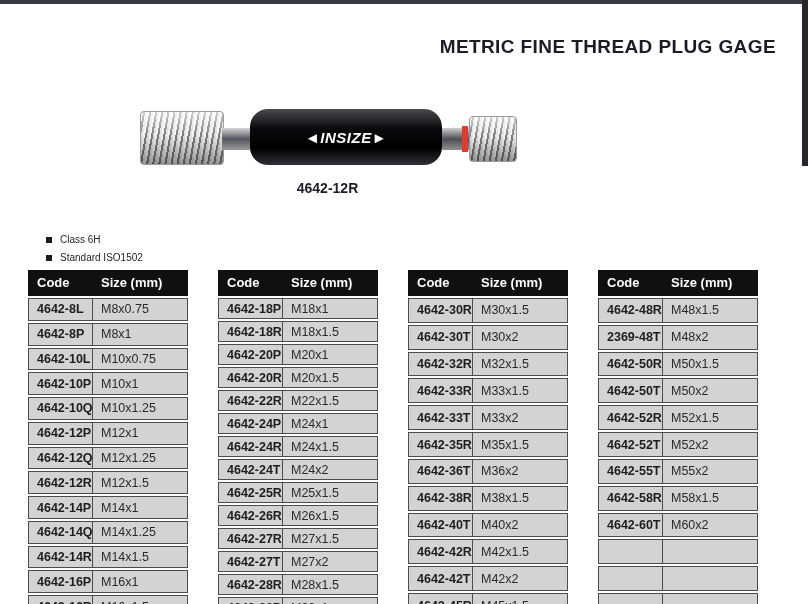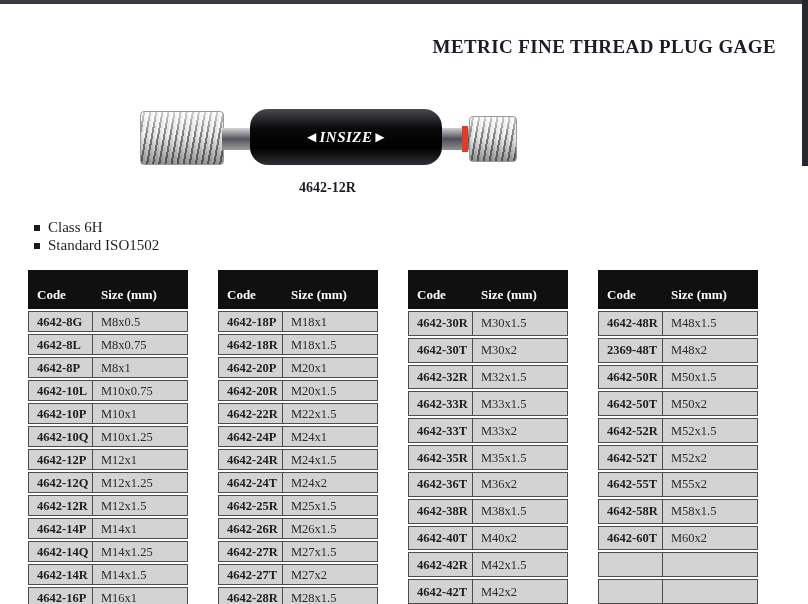--- a/index.html
+++ b/index.html
@@ -1,20 +1,20 @@
 <!DOCTYPE html>
 <html><head>
 <meta charset="utf-8">
 <style>
   html,body{margin:0;padding:0;background:#ffffff;}
   .page{
     position:relative;
     width:808px;height:604px;
     background:#ffffff;
-    font-family:Liberation Serif, serif;
+    font-family:Liberation Sans, sans-serif;
     overflow:hidden;
   }
   .top-bar{
     position:absolute;top:0;left:0;width:100%;height:4px;
     background:#3a3a42;
   }
   .right-bar{
     position:absolute;top:0;right:0;width:6px;height:166px;
     background:#26262c;
   }
@@ -61,38 +61,38 @@
       linear-gradient(180deg, rgba(255,255,255,.65), rgba(150,150,150,.12) 45%, rgba(30,30,30,.45)),
       repeating-linear-gradient(100deg,#fdfdfd 0 2px,#777 2px 4px,#e9e9e9 4px 6px);
     border:1px solid #9a9a9a;
   }
   .caption{
     position:absolute;left:140px;top:180px;width:375px;
     text-align:center;font-size:14px;font-weight:bold;color:#1c1c26;
   }
   
   .specs{
-    position:absolute;left:30px;top:216px;list-style:none;margin:4px;padding:0;
-    font-size:15px;color:#1f1f1f;
+    position:absolute;left:30px;top:216px;list-style:none;margin:16px;padding:0;
+    font-size:10px;color:#1f1f1f;
   }
   .specs li{display:flex;align-items:center;margin-bottom:3px;height:15px;}
   .specs .sq{
     display:inline-block;width:6px;height:6px;background:#1a1a1a;margin-right:8px;flex:0 0 auto;
   }
   
   .tables{
     position:absolute;left:28px;top:268px;display:flex;gap:30px;
   }
   table.gage-table{
     border-collapse:separate;border-spacing:0 2px;width:160px;
     font-size:12.5px;color:#1d1d1d;table-layout:fixed;
   }
   table.gage-table th{
     background:#101010;color:#ffffff;text-align:left;
-    font-size:13px;font-weight:bold;padding:16px 8px 5px 8px;
+    font-size:13px;font-weight:bold;padding:4px 8px 5px 8px;
     border:1px solid #101010;
   }
   table.gage-table td{
     background:#d3d3d3;border:1px solid #4c4c4c;
     padding:2px 8px;line-height:14px;height:15px;
     overflow:hidden;white-space:nowrap;
   }
   table.gage-table td.code{font-weight:bold;width:72px;border-right:none;}
   table.gage-table td.size{color:#2a2a2a;}
   table.gage-table th.size-h{width:78px;}
@@ -133,24 +133,20 @@
   <div class="tables">
     <table class="gage-table">
       <thead>
         <tr>
           <th>Code</th>
           <th class="size-h">Size (mm)</th>
         </tr>
       </thead>
       <tbody>
           <tr>
-            <td class="code">4642-8G</td>
-            <td class="size">M8x0.5</td>
-          </tr>
-          <tr>
             <td class="code">4642-8L</td>
             <td class="size">M8x0.75</td>
           </tr>
           <tr>
             <td class="code">4642-8P</td>
             <td class="size">M8x1</td>
           </tr>
           <tr>
             <td class="code">4642-10L</td>
             <td class="size">M10x0.75</td>

